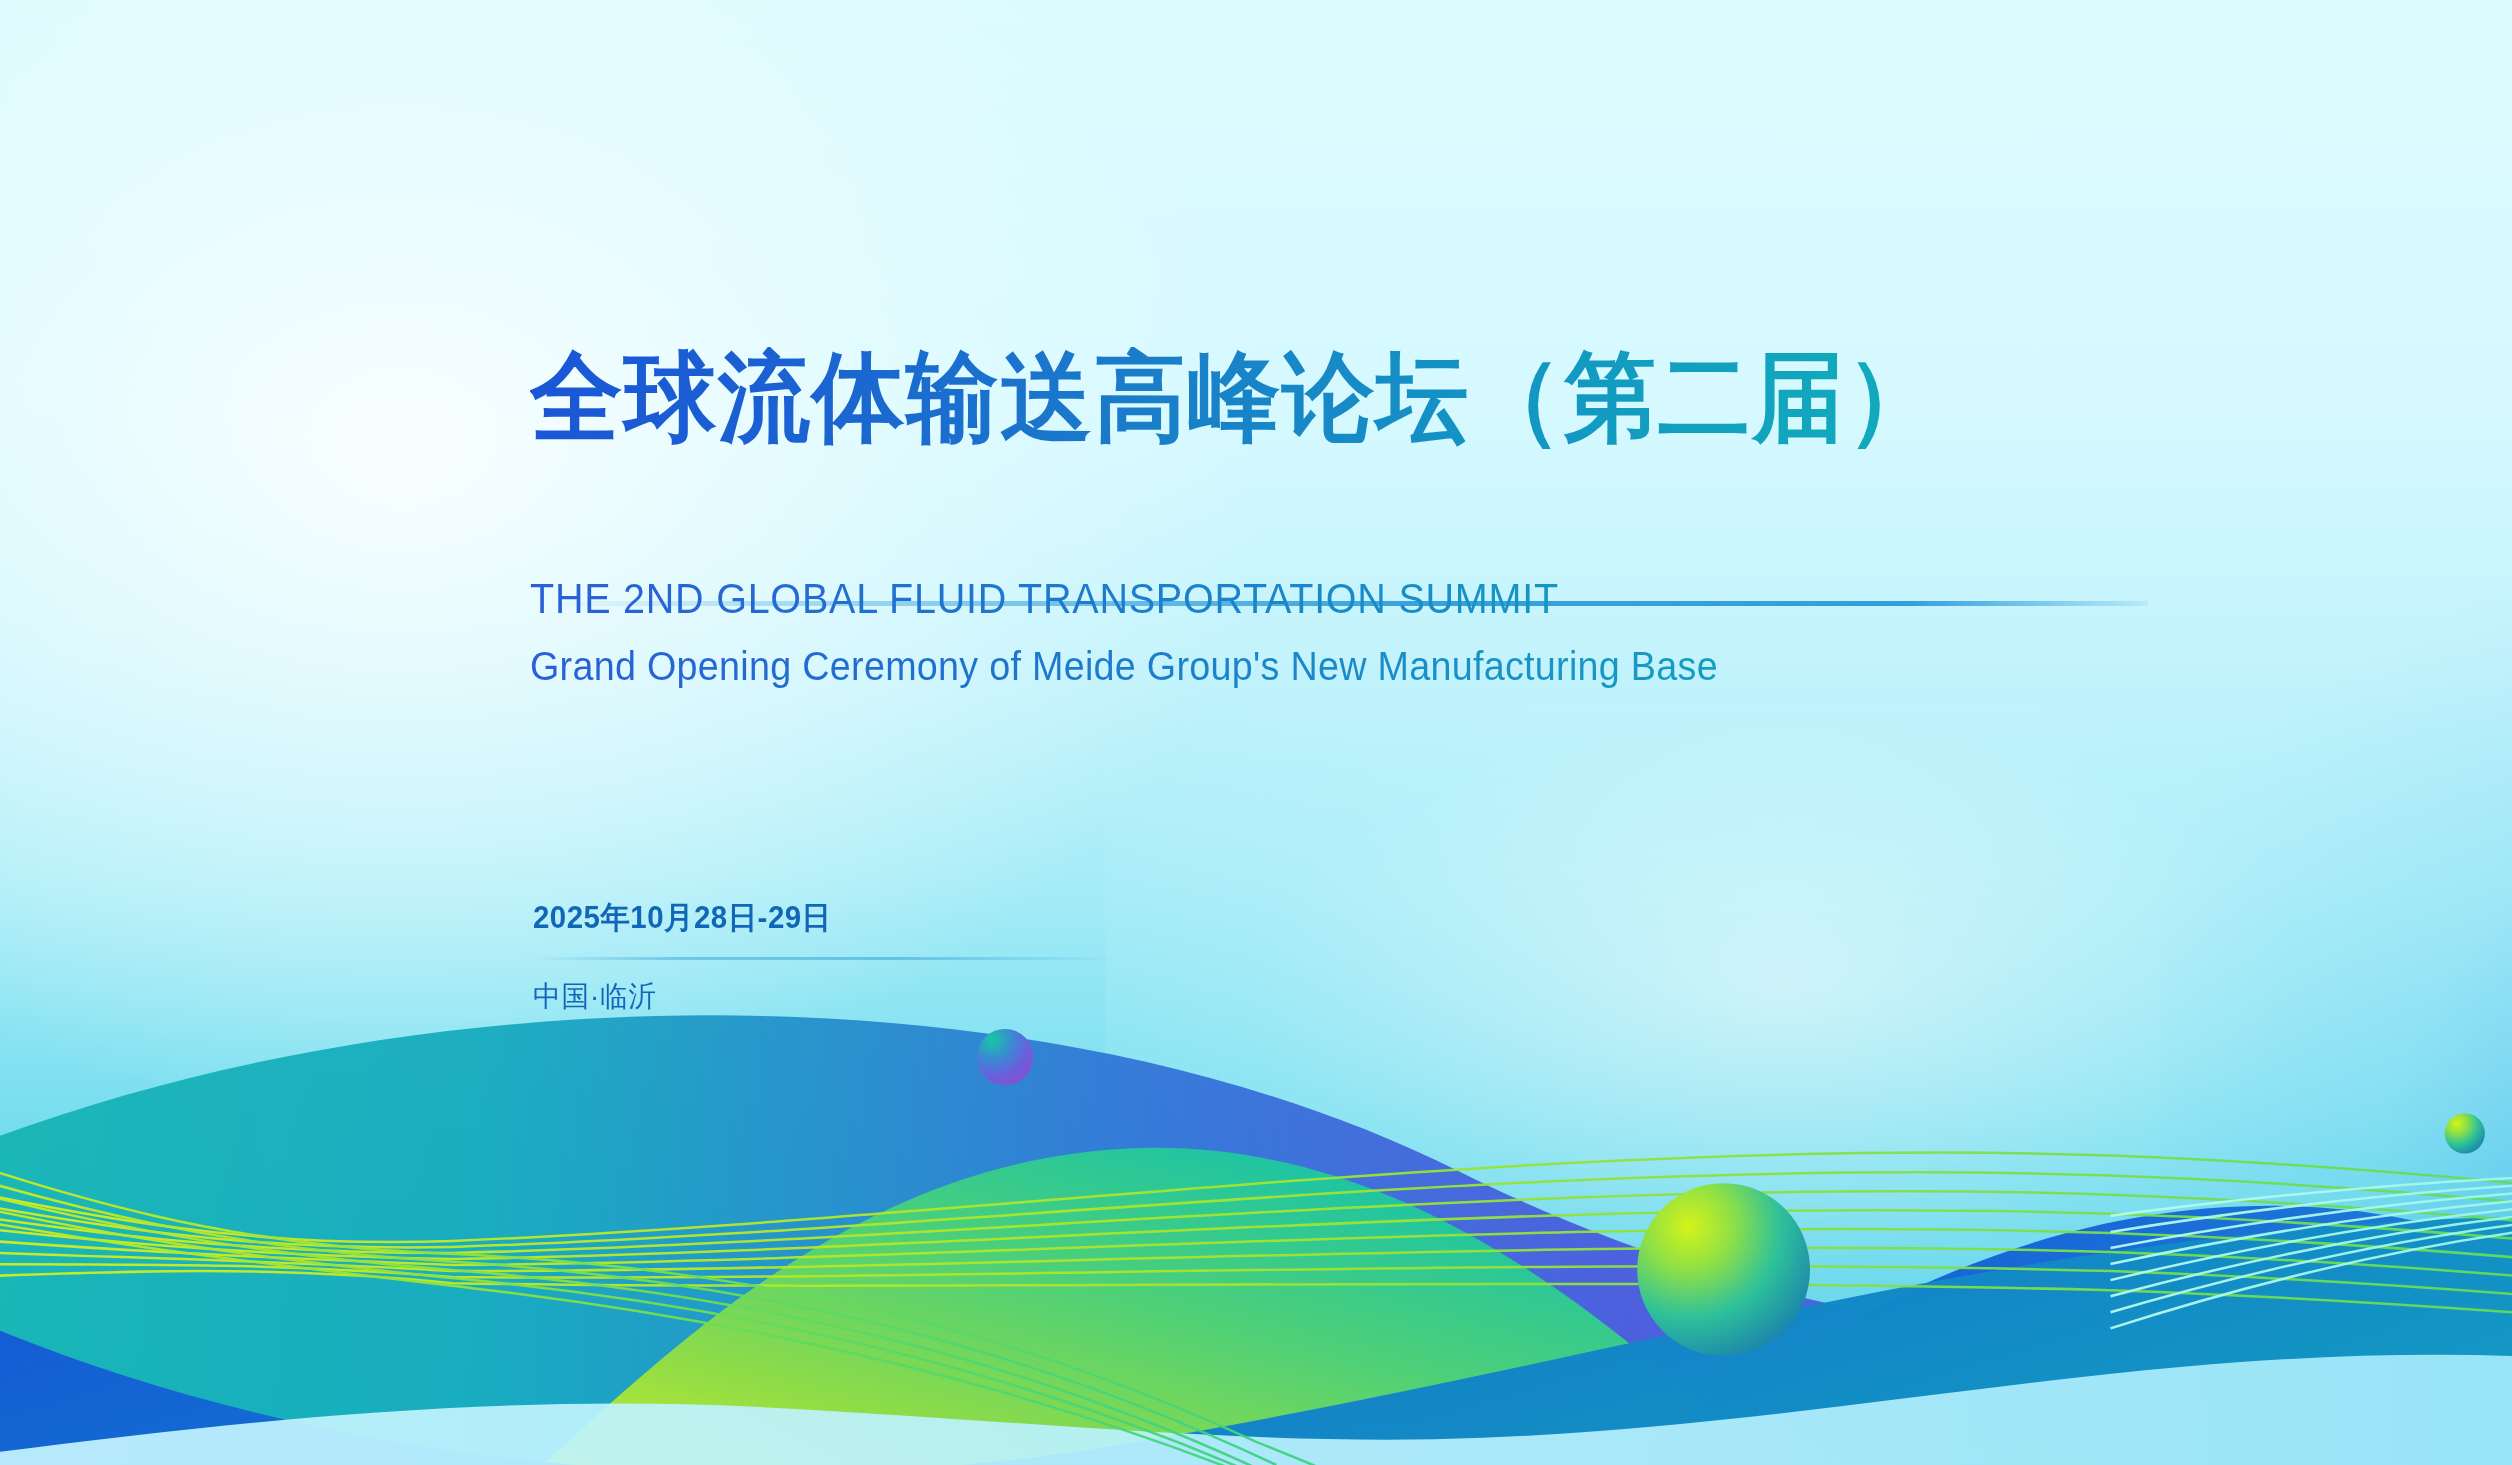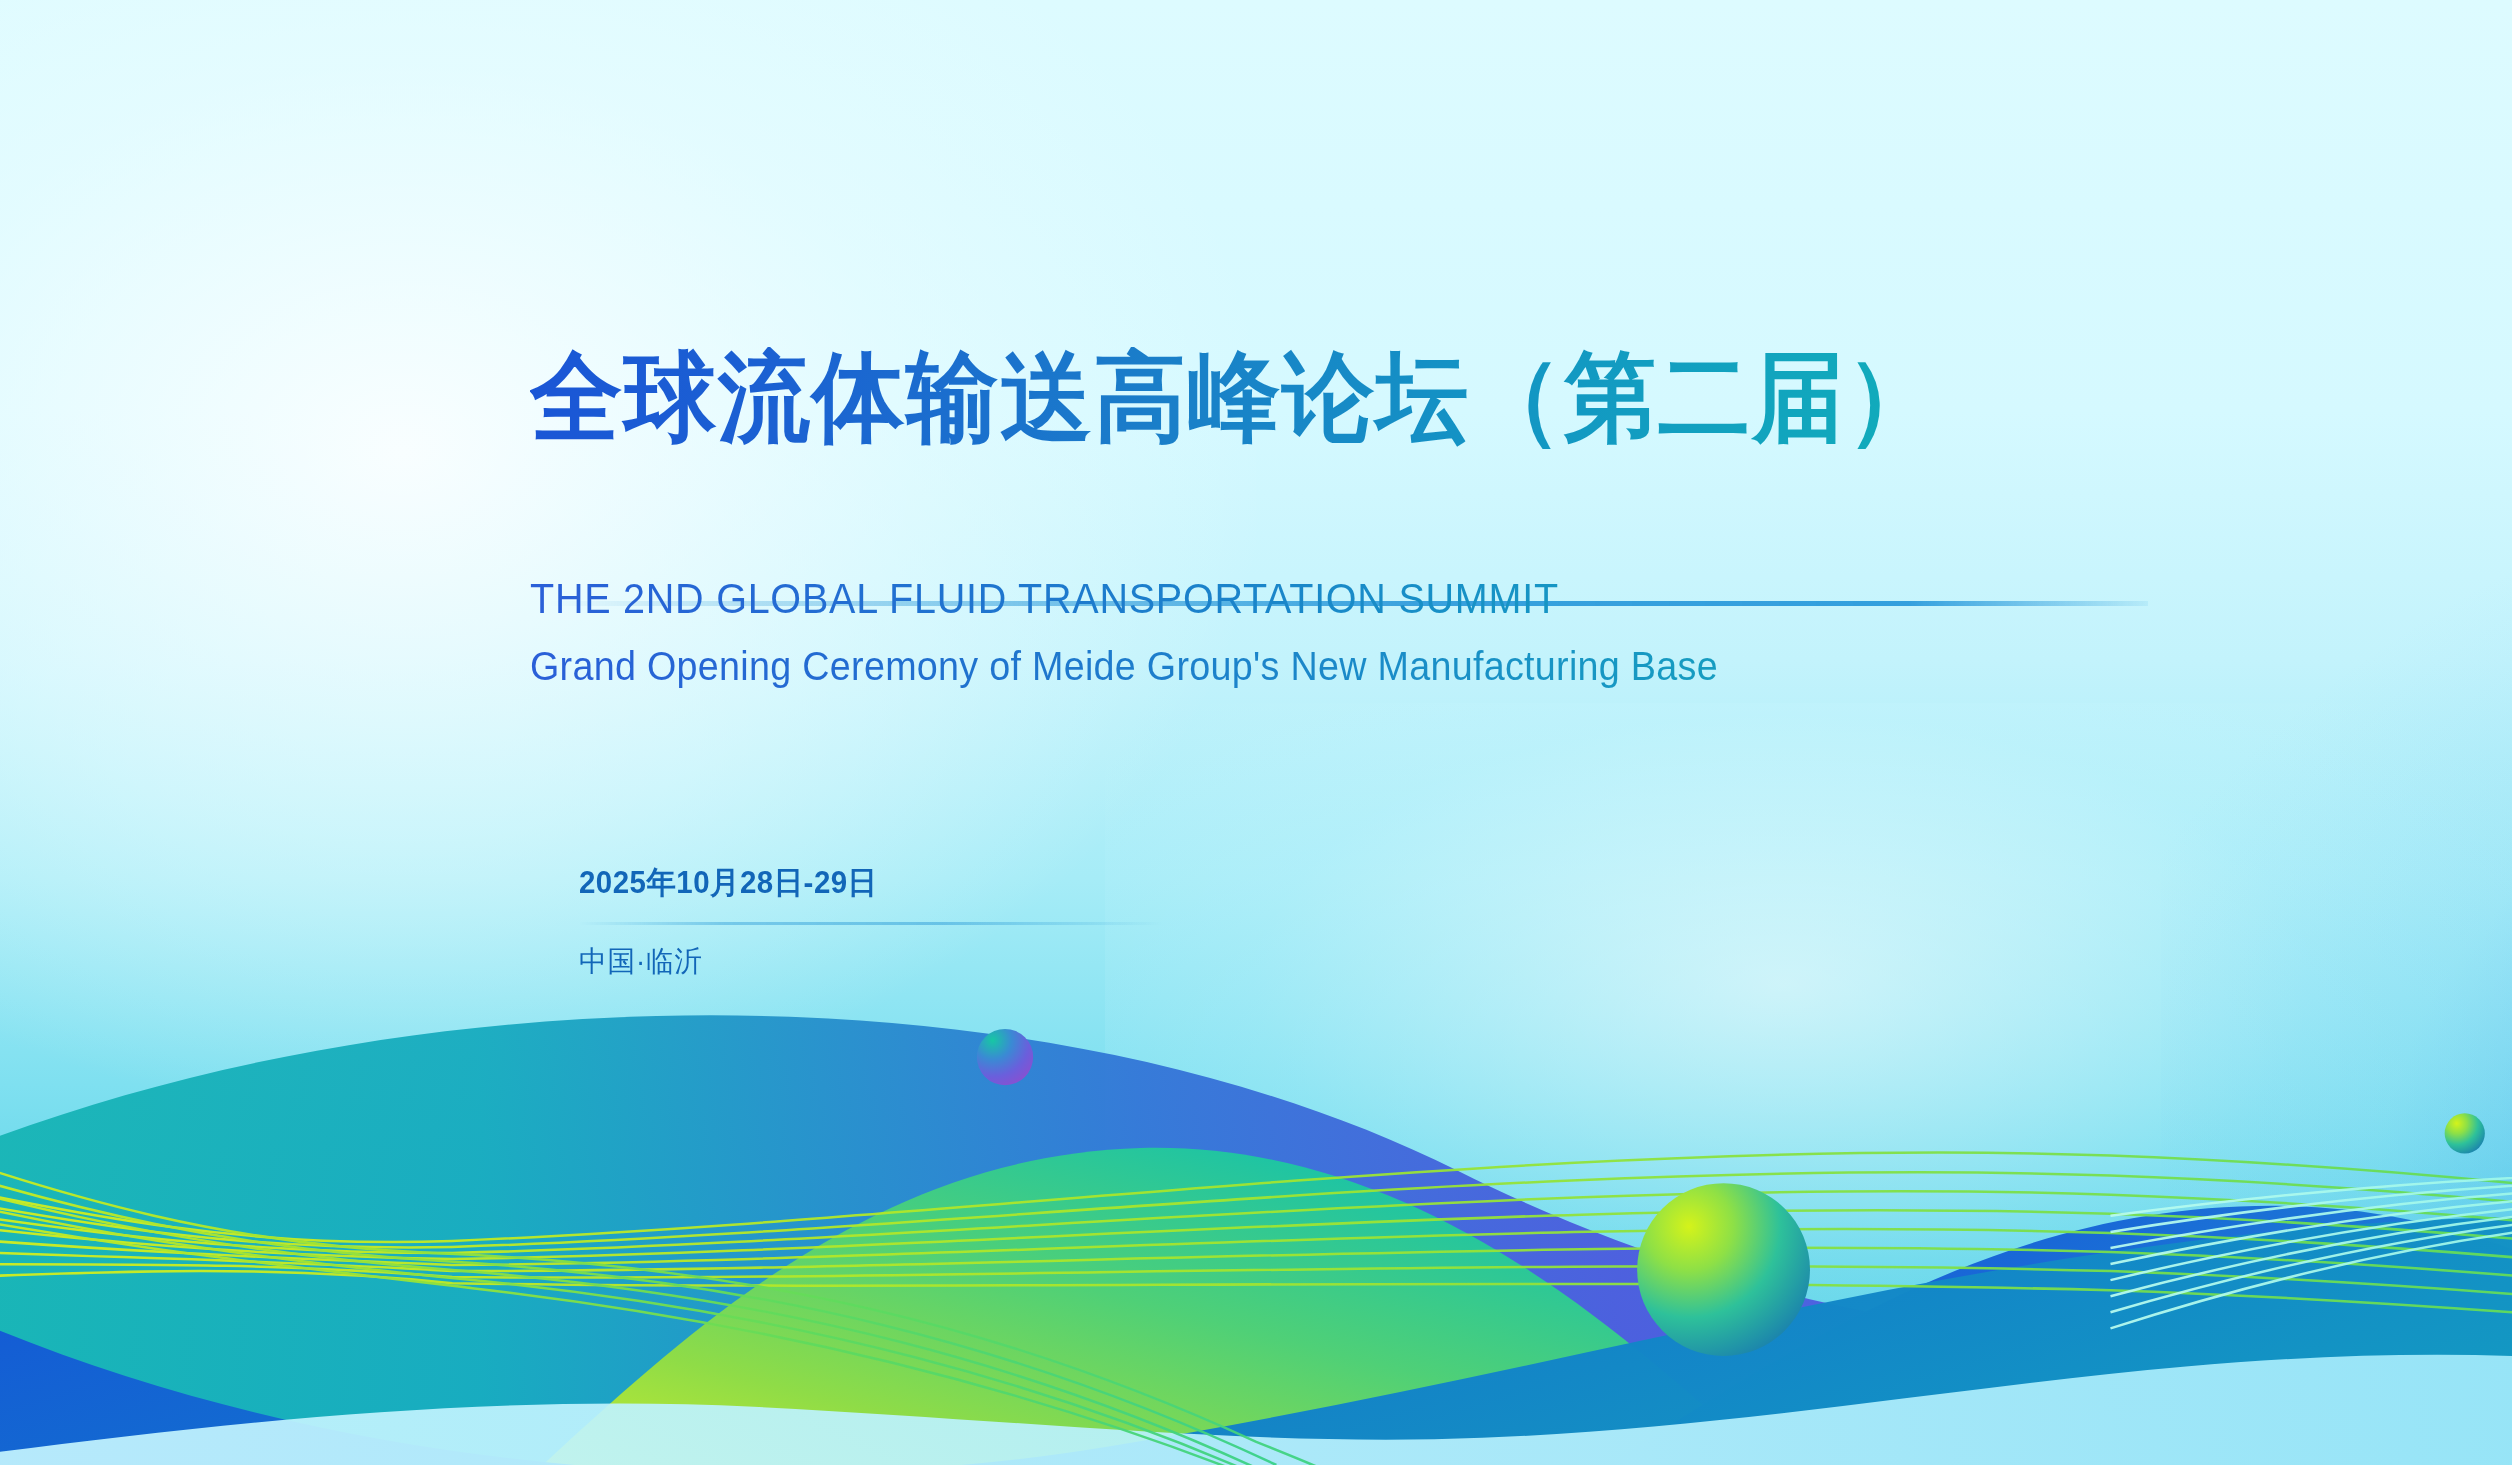--- a/index.html
+++ b/index.html
@@ -125,23 +125,22 @@
     background-clip: text;
     color: transparent;
     -webkit-text-fill-color: transparent;
     transform: scaleX(0.92);
     transform-origin: left center;
   }
 
   .meta {
     position: absolute;
     left: 533px;
-    top: 862px;
+    top: 897px;
     width: 804px;
-    margin-left: 46px;
   }
   .meta-date {
     font-size: 31px;
     font-weight: 600;
     color: #1266b8;
     letter-spacing: 0.5px;
     white-space: nowrap;
     transform: scaleX(0.95);
     transform-origin: left center;
   }

